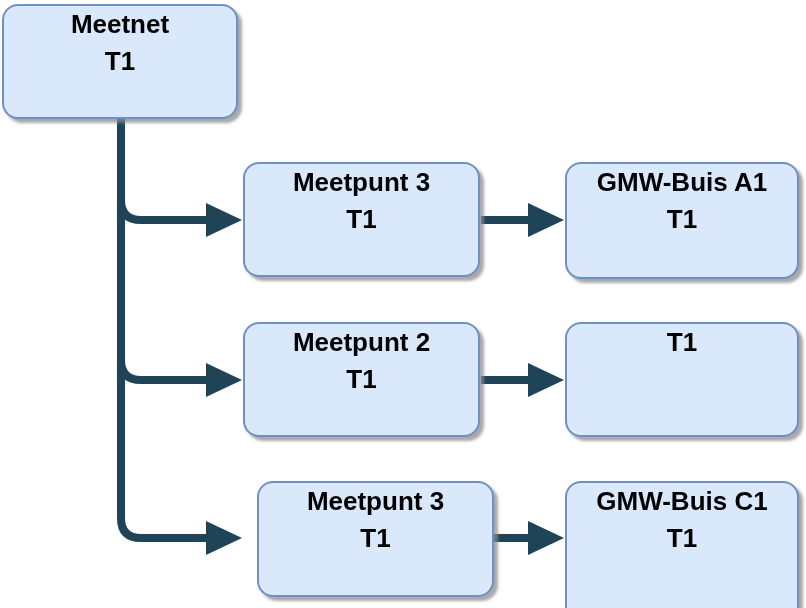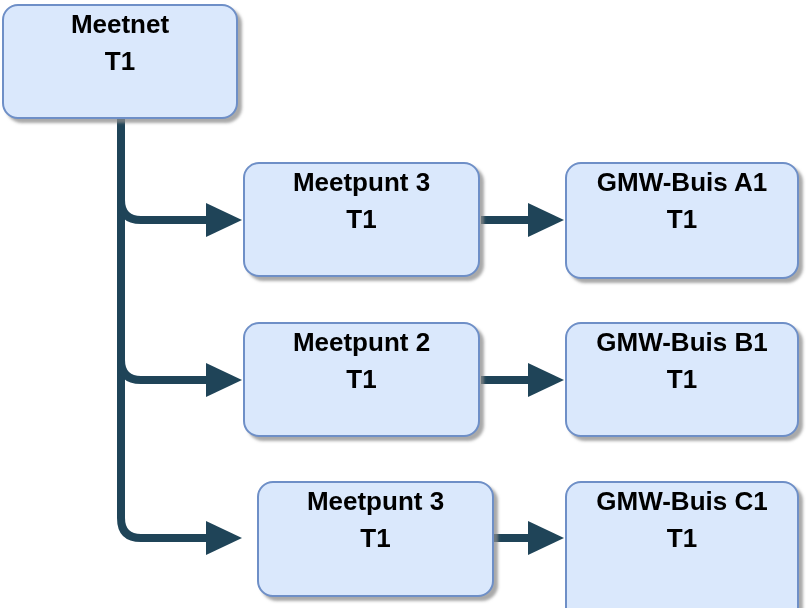--- a/index.html
+++ b/index.html
@@ -124,21 +124,20 @@
     <span>Meetpunt 3</span>
     <span>T1</span>
   </div>
 
   <div class="node node-gmw-a1">
     <span>GMW-Buis A1</span>
     <span>T1</span>
   </div>
 
   <div class="node node-gmw-b1">
-    <span>GMW-Buis B1</span>
     <span>T1</span>
   </div>
 
   <div class="node node-gmw-c1">
     <span>GMW-Buis C1</span>
     <span>T1</span>
   </div>
 
 </div>
 

